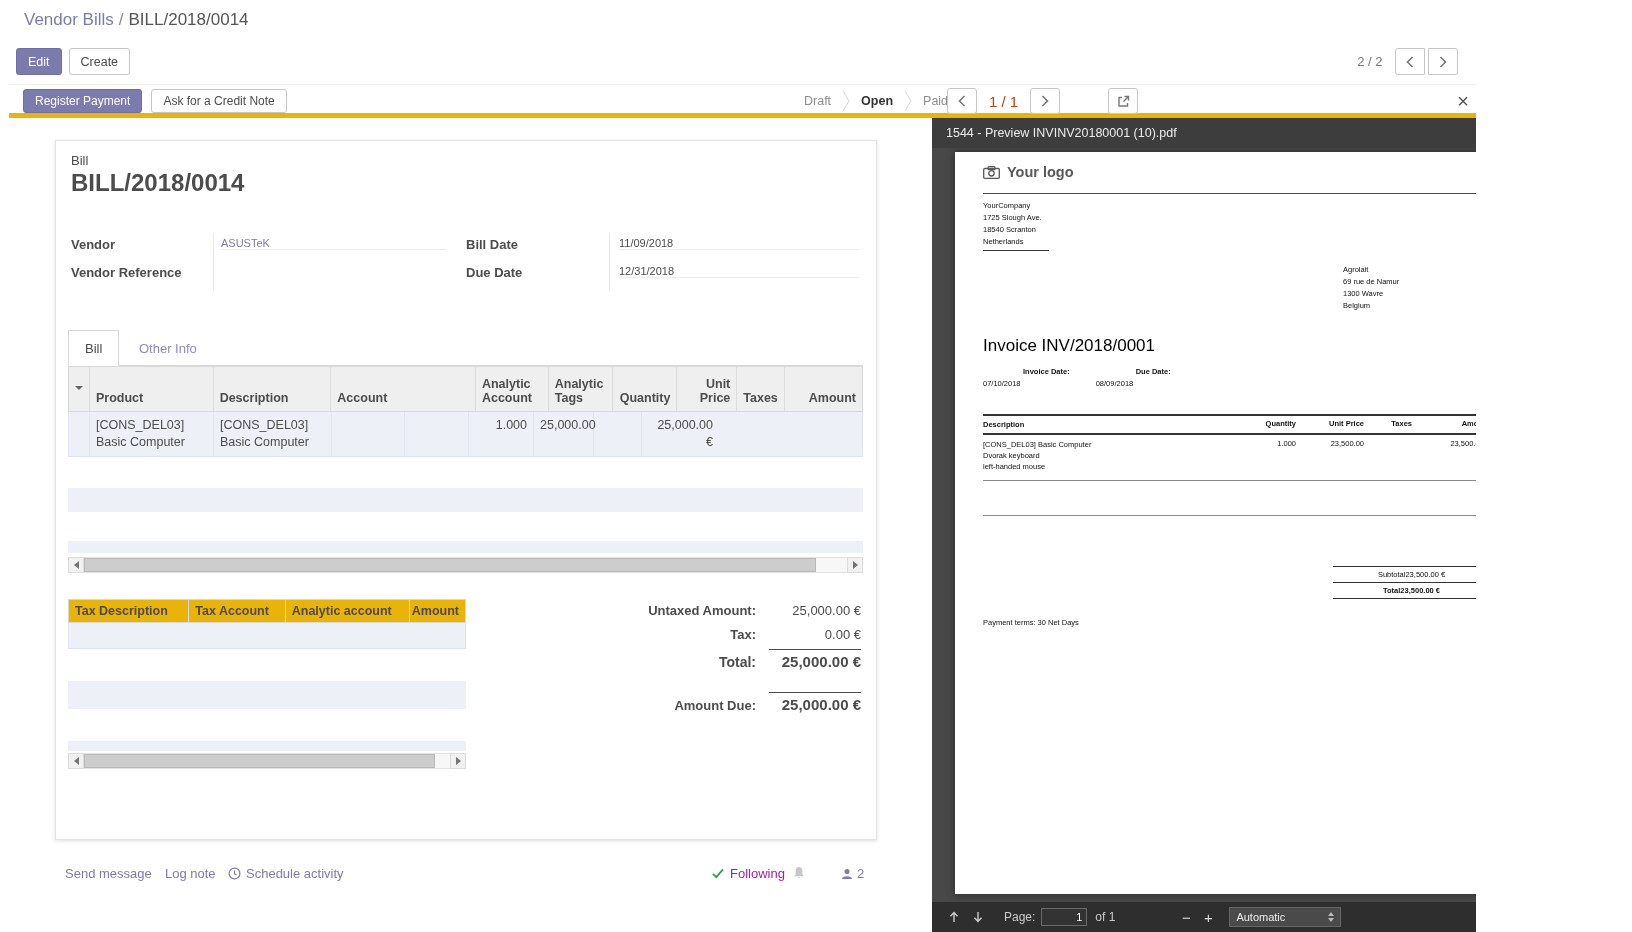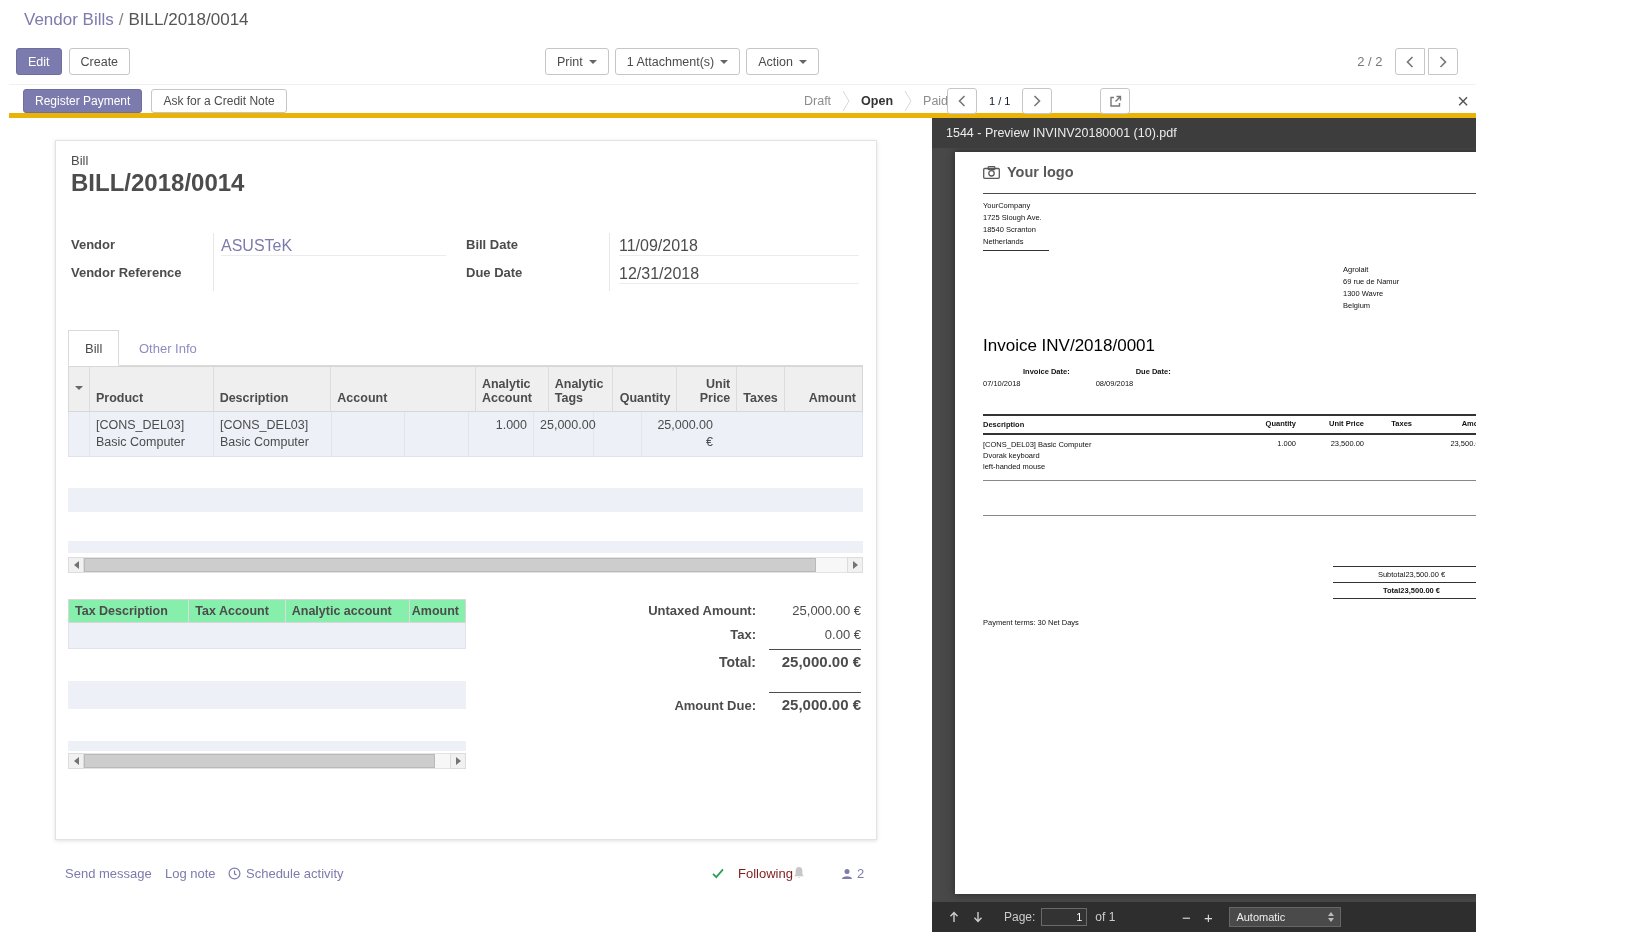--- a/index.html
+++ b/index.html
@@ -33,32 +33,32 @@
   
   .status-bar { position:absolute; top:84px; left:9px; width:100%; height:34px;
                 border-top:1px solid #f0f0f0; border-bottom:5px solid #eab308; background:#fff;text-decoration:underline; }
   .sb-left { position:absolute; left:14px; top:4px; display:flex; gap:9px; }
   .sb-left .btn { height:24px; font-size:12px; }
   .sb-states { position:absolute; left:795px; top:0; height:32px; display:flex; align-items:center; gap:11px; font-size:12.5px; }
   .state { color:#8d8d8d; cursor:pointer; }
   .state.active { color:#333; font-weight:bold; }
   .sb-attach { position:absolute; left:938px; top:3px; display:flex; align-items:center; }
   .sb-attach .btn { height:26px; }
-  .att-count { color:#0f172a; font-size:11px; margin:0 12px; }
+  .att-count { color:#c2410c; font-size:15px; margin:0 12px; }
   .btn-external { margin-left:48px; }
   .close-btn { position:absolute; right:16px; top:2px; font-size:20px; color:#555; cursor:pointer; line-height:28px; background:none; border:none; font-family:inherit; }
 
   
   .left-pane { position:absolute; top:118px; left:0; width:932px; bottom:0; background:#fff; }
   .form-card { position:absolute; left:55px; top:22px; width:822px; height:700px; background:#fff;
                border:1px solid #e3e3e3; box-shadow:0 1px 4px rgba(0,0,0,.13); }
   .doc-type { position:absolute; left:15px; top:12px; font-size:13px; }
   .doc-title { position:absolute; left:15px; top:28px; font-size:24px; font-weight:600; color:#4c4c4c; }
   .f-label { position:absolute; font-size:13px; font-weight:bold; color:#4c4c4c; }
-  .f-value { position:absolute; font-size:16px; color:#4c4c4c; }
+  .f-value { position:absolute; font-size:11px; color:#4c4c4c; }
   .f-link { color:#7c7bad; cursor:pointer; }
   .f-underline { border-bottom:1px solid #ececec; }
   .vsep { position:absolute; width:1px; top:92px; height:58px; background:#e7e7e7; }
 
   
   .tabs { position:absolute; left:12px; top:189px; width:795px; height:36px; border-bottom:1px solid #d9d9d9; }
   .tab { position:absolute; top:0; height:36px; display:flex; align-items:center; padding:0 16px; font-size:13px; cursor:pointer; }
   .tab.active { left:0; background:#fff; border:1px solid #d9d9d9; border-bottom:1px solid #fff; color:#4c4c4c; }
   .tab.inactive { left:55px; color:#8e8cc0; }
 
@@ -92,41 +92,41 @@
   .h2 { left:12px; top:612px; width:398px; }
   .hs-btn { width:16px; height:16px; background:#f1f1f1; border:1px solid #dcdcdc; display:flex; align-items:center; justify-content:center; cursor:pointer; }
   .hs-track { flex:1; position:relative; background:#f7f7f7; border-top:1px solid #e3e3e3; border-bottom:1px solid #e3e3e3; }
   .hs-thumb { position:absolute; left:0; top:0; bottom:0; width:96%; background:#cdcdcd; border:1px solid #b9b9b9; cursor:pointer; }
   .tri-l { width:0;height:0;border-top:4px solid transparent;border-bottom:4px solid transparent;border-right:5px solid #737373; }
   .tri-r { width:0;height:0;border-top:4px solid transparent;border-bottom:4px solid transparent;border-left:5px solid #737373; }
   .tri-u { width:0;height:0;border-left:4px solid transparent;border-right:4px solid transparent;border-bottom:5px solid #737373; }
 
   
   .tt { position:absolute; left:12px; top:458px; width:398px; }
-  .tt-header { display:flex; background:#86efac; border:1px solid #d7d7d7; height:24px; }
+  .tt-header { display:flex; background:#eab308; border:1px solid #d7d7d7; height:24px; }
   .tt-header > div { display:flex; align-items:center; padding:0 6px; font-size:12.5px; font-weight:bold; border-right:1px solid #dcdcdc; }
   .tt-header > div:last-child { border-right:none; }
   .tt-empty { height:26px; background:#eef0f8; border-left:1px solid #e0e2ee; border-right:1px solid #e0e2ee; border-bottom:1px solid #e0e2ee; }
   .t-c1 { width:121px; } .t-c2 { width:97px; } .t-c3 { width:125px; } .t-c4 { width:55px; justify-content:flex-end; }
 
   
   .tot-label { position:absolute; font-size:13px; font-weight:bold; text-align:right; width:160px; }
   .tot-value { position:absolute; font-size:13px; text-align:right; width:120px; }
   .tl1 { right:120px; top:462px; } .tv1 { right:15px; top:462px; }
   .tl2 { right:120px; top:486px; } .tv2 { right:15px; top:486px; }
   .tl3 { right:120px; top:513px; font-size:14px; }
   .tv3 { right:15px; top:508px; width:92px; font-size:15px; font-weight:bold; border-top:1px solid #4c4c4c; padding-top:3px; }
   .tl4 { right:120px; top:557px; } 
   .tv4 { right:15px; top:551px; width:92px; font-size:15px; font-weight:bold; border-top:1px solid #4c4c4c; padding-top:3px; }
 
   
   .chatter { position:absolute; left:0; right:0; top:740px; height:36px; font-size:13px; }
   .ch-link { position:absolute; color:#7c7bad; cursor:pointer; display:flex; align-items:center; gap:5px; top:8px; }
   .ch-send { left:65px; } .ch-log { left:165px; } .ch-sched { left:228px; }
-  .ch-follow { position:absolute; left:712px; top:8px; display:flex; align-items:center; gap:14px; color:#7f1d1d; cursor:pointer; }
+  .ch-follow { position:absolute; left:712px; top:8px; display:flex; align-items:center; gap:6px; color:#a21caf; cursor:pointer; }
   .ch-bell { position:absolute; left:793px; top:8px; cursor:pointer; }
   .ch-count { position:absolute; left:841px; top:8px; display:flex; align-items:center; gap:4px; color:#7c7bad; cursor:pointer; }
 
   
   .pdf-panel { position:absolute; top:118px; left:932px; width:700px; bottom:0; background:#484848; }
   .pdf-header { position:absolute; top:0; left:0; right:16px; height:30px; background:#3d3d3d; display:flex; align-items:center; padding:0 14px; }
   .pdf-title { flex:1; color:#ececec; font-size:12.5px; white-space:nowrap; overflow:hidden; }
   .ph-icons { display:flex; gap:18px; align-items:center; }
   .ph-icons span { cursor:pointer; display:inline-flex; }
   .pdf-body { position:absolute; top:30px; bottom:30px; left:0; right:16px; background:#484848; overflow:hidden; }
@@ -191,34 +191,20 @@
     <div class="breadcrumb">
       <span class="bc-link">Vendor Bills</span><span class="bc-sep">/</span><span class="bc-current">BILL/2018/0014</span>
     </div>
   </div>
 
   <div class="control-bar">
     <div class="cb-left">
       <button class="btn btn-primary">Edit</button>
       <button class="btn">Create</button>
     </div>
-    <div class="cb-center">
-      <button class="btn">
-          <span>Print</span>
-          <i class="caret"></i>
-        </button>
-      <button class="btn">
-          <span>1 Attachment(s)</span>
-          <i class="caret"></i>
-        </button>
-      <button class="btn">
-          <span>Action</span>
-          <i class="caret"></i>
-        </button>
-    </div>
     <div class="cb-right">
       <span class="pager-txt">2 / 2</span>
       <span class="btn-group">
         <button class="btn btn-ico">
             <svg width="8" height="12" viewBox="0 0 8 12">
               <path d="M6.5 1 L1.5 6 L6.5 11" stroke="#777" stroke-width="1.6" fill="none"></path>
             </svg>
           </button>
         <button class="btn btn-ico">
             <svg width="8" height="12" viewBox="0 0 8 12">

